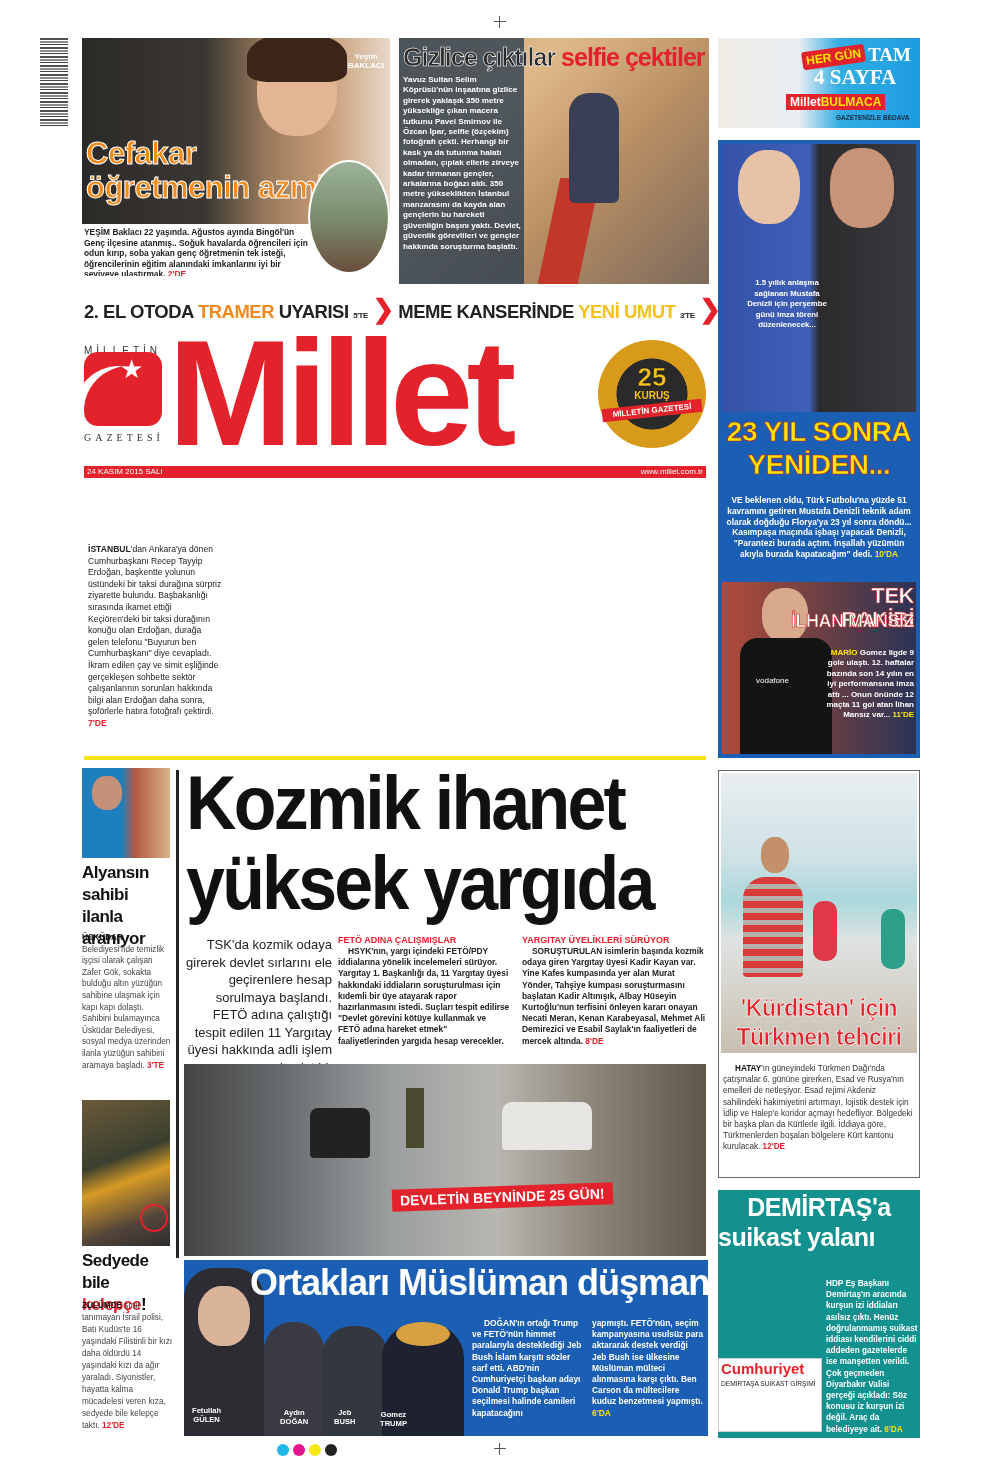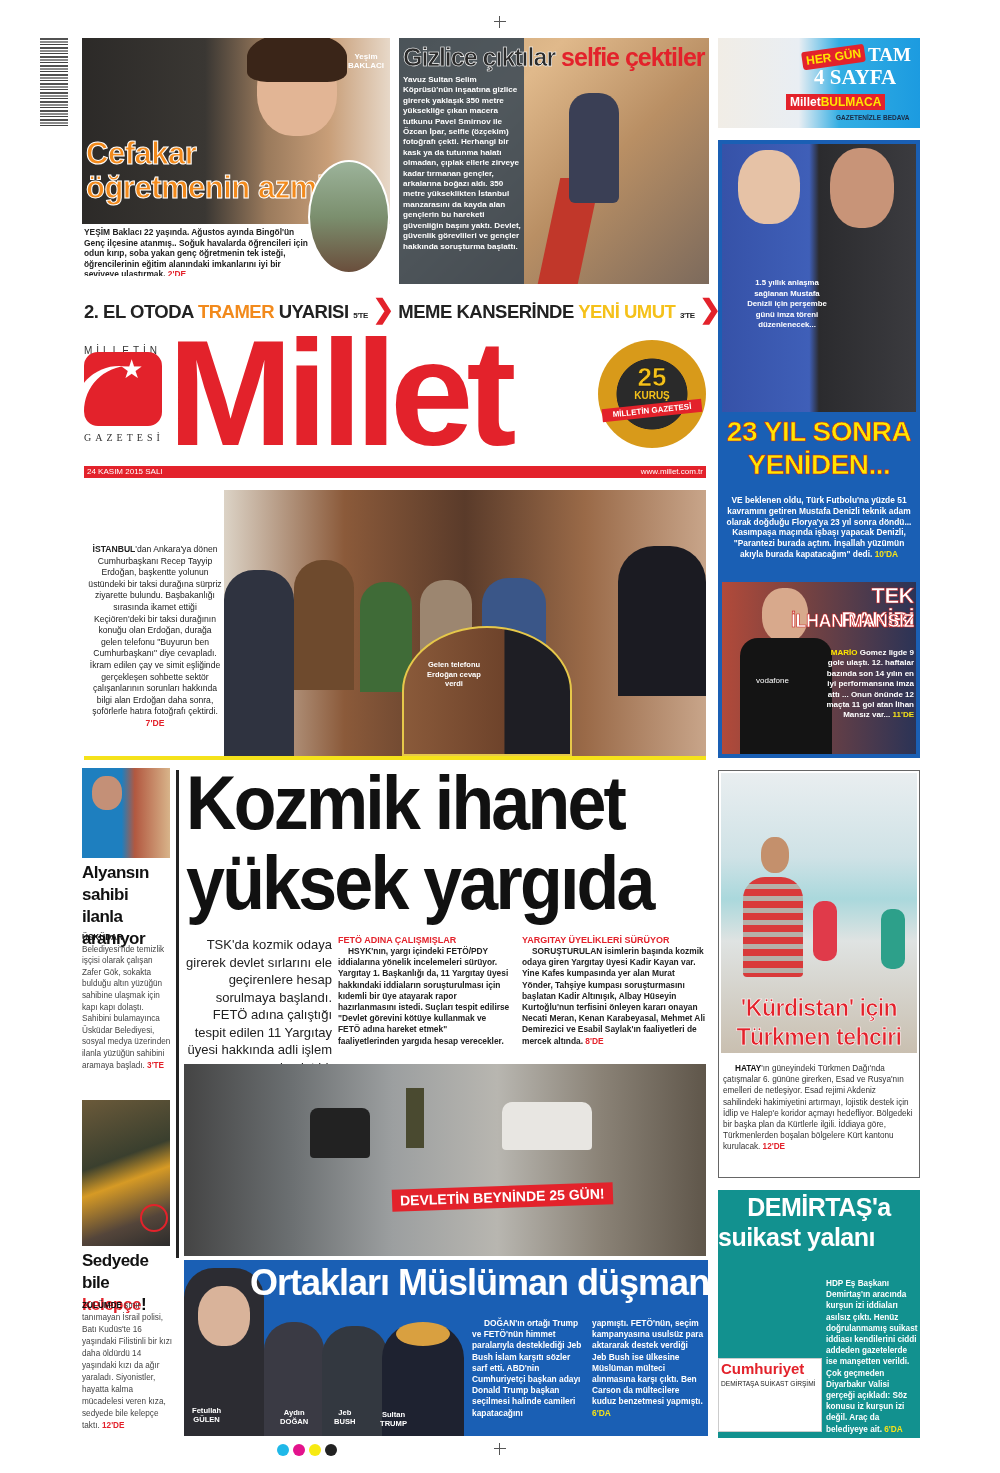--- a/index.html
+++ b/index.html
@@ -105,31 +105,21 @@
   <div class="abs" style="left:0;top:24px;width:108px;text-align:center;color:#f5c11a;font-weight:bold;font-size:26px;line-height:26px;-webkit-text-stroke:.5px #111;background:transparent">25</div>
   <div class="abs" style="left:0;top:50px;width:108px;text-align:center;color:#f5c11a;font-weight:bold;font-size:10px">KURUŞ</div>
   <div class="abs" style="left:4px;top:64px;width:100px;text-align:center;background:#e3222b;color:#fff;font-weight:bold;font-size:8px;padding:2px 0;transform:rotate(-6deg)">MİLLETİN GAZETESİ</div>
 </div>
 <div class="abs" style="left:84px;top:466px;width:622px;height:12px;background:#e3222b;color:#fff;font-size:8px;line-height:12px;padding:0 3px;display:flex;justify-content:space-between">
   <span>24 KASIM 2015 SALI</span>
   <span>www.millet.com.tr</span>
 </div>
 
 <div class="abs" style="left:84px;top:484px;width:622px;height:272px;background:#fff">
-  <div class="photo" style="left:140px;top:6px;width:482px;height:266px;background:linear-gradient(90deg,#dcd3c6 0%,#8b5a3a 25%,#5a3b2a 50%,#9a6a48 75%,#c8a58a 100%)">
-    <div class="abs" style="left:0;top:80px;width:70px;height:186px;background:#2f3340;border-radius:30px 30px 0 0"></div>
-    <div class="abs" style="left:70px;top:70px;width:60px;height:130px;background:#6e4a2d;border-radius:28px 28px 0 0"></div>
-    <div class="abs" style="left:136px;top:92px;width:52px;height:110px;background:#3f6b37;border-radius:24px 24px 0 0"></div>
-    <div class="abs" style="left:196px;top:90px;width:52px;height:110px;background:#9c8670;border-radius:24px 24px 0 0"></div>
-    <div class="abs" style="left:258px;top:88px;width:64px;height:114px;background:#3a5688;border-radius:26px 26px 0 0"></div>
-    <div class="abs" style="left:394px;top:56px;width:88px;height:150px;background:#1b1b22;border-radius:36px 36px 0 0"></div>
-    <div class="abs" style="left:178px;top:136px;width:170px;height:130px;border-radius:50% 50% 0 0;border:2px solid #e6c84a;background:linear-gradient(90deg,#8a5a3a,#6e432b 60%,#1e1e24 61%)"></div>
-    <div class="abs" style="left:200px;top:170px;width:60px;color:#fff;font-size:7.5px;line-height:9.5px;font-weight:bold;text-align:center">Gelen telefonu Erdoğan cevap verdi</div>
-  </div>
-  <div class="abs" style="left:4px;top:60px;width:134px;font-size:8.6px;line-height:11.6px;color:#222;text-align:center">
+  <div class="abs" style="left:4px;top:60px;width:134px;font-size:8.6px;line-height:11.6px;color:#222;">
     <span style="font-weight:bold">İSTANBUL</span><span>'dan Ankara'ya dönen Cumhurbaşkanı Recep Tayyip Erdoğan, başkentte yolunun üstündeki bir taksi durağına sürpriz ziyarette bulundu. Başbakanlığı sırasında ikamet ettiği Keçiören'deki bir taksi durağının konuğu olan Erdoğan, durağa gelen telefonu "Buyurun ben Cumhurbaşkanı" diye cevapladı. İkram edilen çay ve simit eşliğinde gerçekleşen sohbette sektör çalışanlarının sorunları hakkında bilgi alan Erdoğan daha sonra, şoförlerle hatıra fotoğrafı çektirdi.</span> <span class="ref">7'DE</span>
   </div>
 </div>
 <div class="abs" style="left:84px;top:756px;width:622px;height:4px;background:#f5e21a"></div>
 
 <div class="photo" style="left:82px;top:768px;width:88px;height:90px;background:linear-gradient(90deg,#1e7fbf 0 45%,#b25840 60%,#d8b48a 100%)">
   <div class="abs" style="left:10px;top:8px;width:30px;height:34px;border-radius:45%;background:#c49077"></div>
 </div>
 <div class="abs cond" style="left:82px;top:862px;width:90px;font-size:17px;line-height:22px;color:#111">Alyansın sahibi ilanla aranıyor</div>
 <div class="abs" style="left:82px;top:932px;width:90px;font-size:8.2px;line-height:11.6px;color:#444">
@@ -172,21 +162,21 @@
   <div class="abs" style="left:0;top:8px;width:80px;height:170px;background:#2c2c32;border-radius:30px 30px 0 0"></div>
   <div class="abs" style="left:14px;top:26px;width:52px;height:60px;border-radius:45%;background:#d9b39a"></div>
   <div class="abs" style="left:80px;top:62px;width:60px;height:116px;background:#3a3a44;border-radius:28px 28px 0 0"></div>
   <div class="abs" style="left:138px;top:66px;width:66px;height:112px;background:#333840;border-radius:30px 30px 0 0"></div>
   <div class="abs" style="left:198px;top:64px;width:82px;height:114px;background:#1e2230;border-radius:34px 34px 0 0"></div>
   <div class="abs" style="left:212px;top:62px;width:54px;height:24px;border-radius:50%;background:#d9a040"></div>
   <div class="abs cond" style="left:66px;top:0;font-size:36px;line-height:46px;color:#fff;white-space:nowrap;letter-spacing:-1px">Ortakları Müslüman düşmanı</div>
   <div class="abs" style="left:8px;top:146px;color:#fff;font-size:7.6px;line-height:9px;font-weight:bold;text-align:center"><span>Fetullah</span><br><span>GÜLEN</span></div>
   <div class="abs" style="left:96px;top:148px;color:#fff;font-size:7.6px;line-height:9px;font-weight:bold;text-align:center"><span>Aydın</span><br><span>DOĞAN</span></div>
   <div class="abs" style="left:150px;top:148px;color:#fff;font-size:7.6px;line-height:9px;font-weight:bold;text-align:center"><span>Jeb</span><br><span>BUSH</span></div>
-  <div class="abs" style="left:196px;top:150px;color:#fff;font-size:7.6px;line-height:9px;font-weight:bold;text-align:center"><span>Sultan</span><br><span>TRUMP</span></div>
+  <div class="abs" style="left:196px;top:150px;color:#fff;font-size:7.6px;line-height:9px;font-weight:bold;text-align:center"><span>Gomez</span><br><span>TRUMP</span></div>
   <div class="abs" style="left:288px;top:58px;width:110px;color:#fff;font-size:8.4px;line-height:11.2px;font-weight:bold;text-indent:12px">DOĞAN'ın ortağı Trump ve FETÖ'nün himmet paralarıyla desteklediği Jeb Bush İslam karşıtı sözler sarf etti. ABD'nin Cumhuriyetçi başkan adayı Donald Trump başkan seçilmesi halinde camileri kapatacağını</div>
   <div class="abs" style="left:408px;top:58px;width:112px;color:#fff;font-size:8.4px;line-height:11.2px;font-weight:bold">
     <span>yapmıştı. FETÖ'nün, seçim kampanyasına usulsüz para aktararak destek verdiği Jeb Bush ise ülkesine Müslüman mülteci alınmasına karşı çıktı. Ben Carson da mültecilere kuduz benzetmesi yapmıştı.</span> <span class="yref">6'DA</span>
   </div>
 </div>
 
 <div class="abs" style="left:718px;top:770px;width:202px;height:408px;border:1px solid #666;background:#fff">
   <div class="photo" style="left:2px;top:2px;width:196px;height:280px;background:linear-gradient(180deg,#e9eef0 0%,#cfe2e6 30%,#aad8dc 45%,#dfe3e2 60%,#c9bfb0 100%)">
     <div class="abs" style="left:22px;top:104px;width:60px;height:100px;background:repeating-linear-gradient(180deg,#d93a3a 0 7px,#b5b0a8 7px 12px);border-radius:22px 22px 4px 4px"></div>
     <div class="abs" style="left:40px;top:64px;width:28px;height:36px;border-radius:45%;background:#c4906c"></div>

